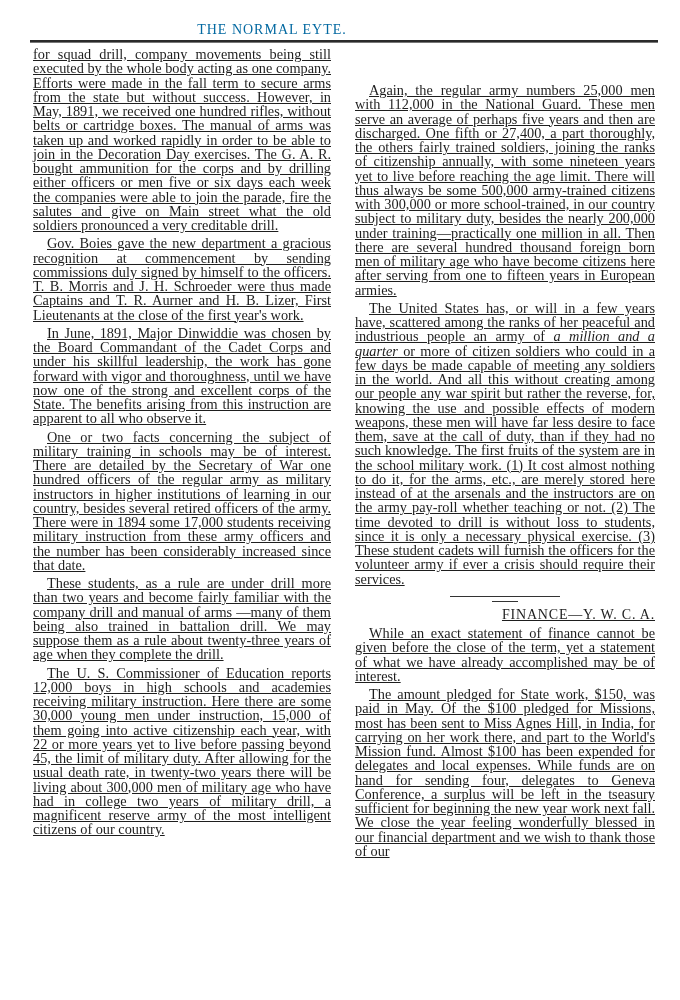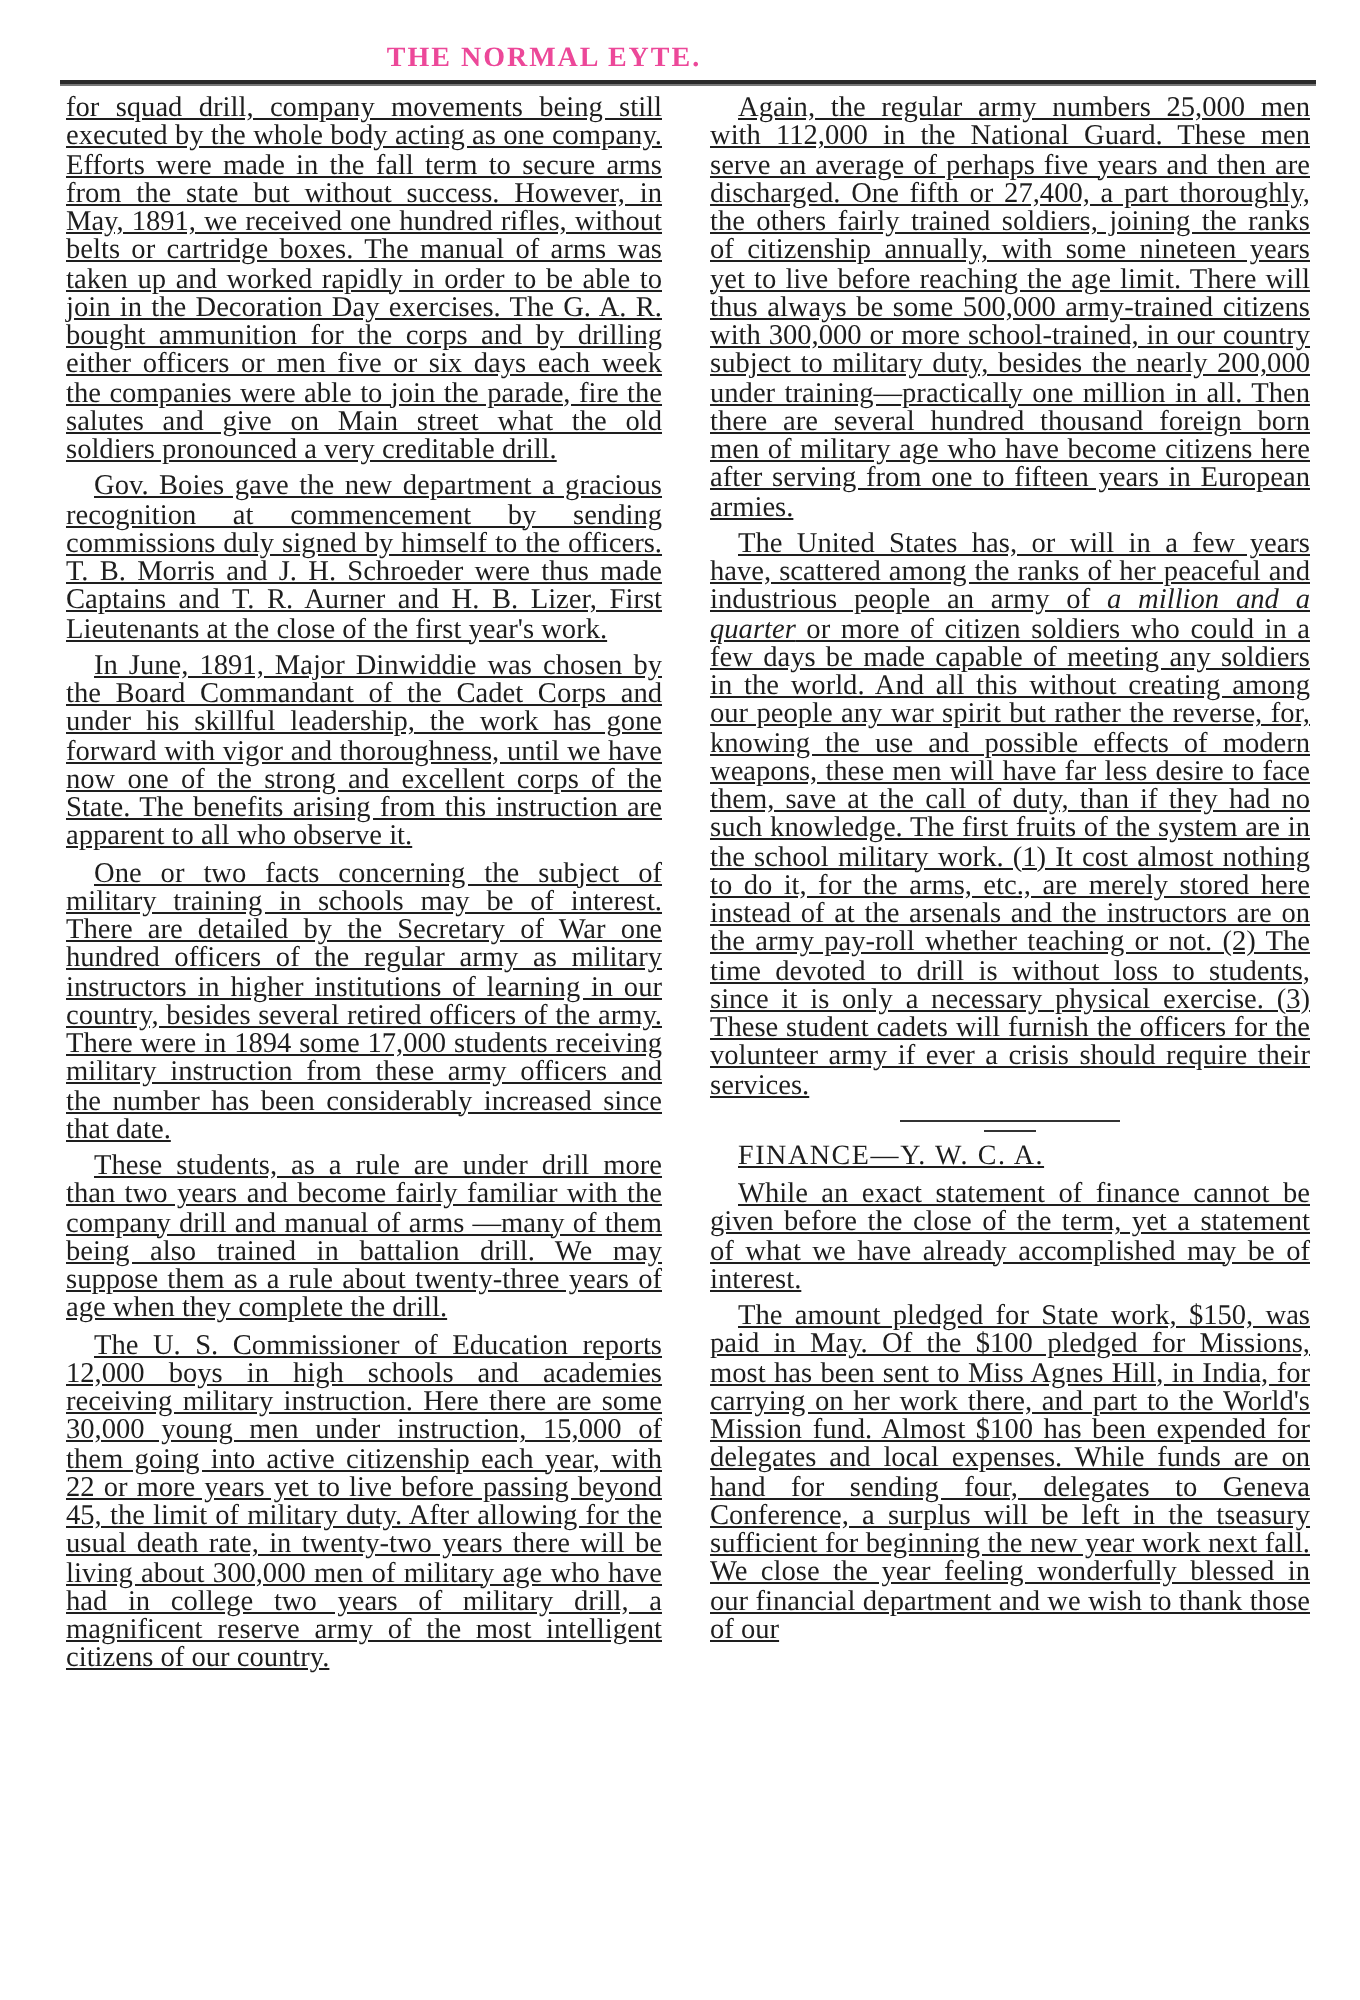--- a/index.html
+++ b/index.html
@@ -3,51 +3,51 @@
   <meta charset="utf-8">
   <style>
     html, body { margin: 0; padding: 0; }
     body {
       width: 680px; height: 1000px; background: #ffffff; color: #1e1e1e;
       font-family: "DejaVu Serif", "Liberation Serif", serif;
       position: relative; overflow: hidden;
     }
     .masthead {
       position: absolute; top: 22px; left: 0; width: 544px; text-align: center;
-      font-family: "Liberation Serif", serif; font-weight: bold; font-size: 14px;
-      letter-spacing: 1px; color: #ec4899;
+      font-family: "Liberation Serif", serif; font-weight: normal; font-size: 14px;
+      letter-spacing: 1px; color: #0369a1;
     }
     .rule-top {
       position: absolute; top: 40px; left: 30px; width: 628px; height: 0;
       border-top: 2px solid #2a2a2a; border-bottom: 1px solid #777;
     }
     .col {
       position: absolute; top: 47px; width: 298px;
       font-family: "Liberation Serif", serif; font-size: 14.3px; line-height: 14.25px;
       text-align: justify; color: #1e1e1e; text-decoration: underline;
     }
     .col.left { left: 33px; }
-    .col.right { left: 355px; width: 300px; }
+    .col.right { left: 355px; width: 300px; margin-top: 36px; }
     .col p { margin: 0 0 4px 0; text-indent: 14px; }
     .col p.first-cont { text-indent: 0; }
     .col em { font-style: italic; }
     .short-rule {
       width: 110px; height: 0; border-top: 1px solid #333; margin: 10px auto 4px auto;
     }
     .tiny-rule {
       width: 26px; height: 0; border-top: 1px solid #333; margin: 2px auto 6px auto;
     }
     .section-title {
       text-align: center; font-family: "DejaVu Sans", sans-serif; font-weight: normal;
       font-size: 27px; line-height: 36px; letter-spacing: 3px; color: #111;
       margin: 2px 0 0 0; text-indent: 0;
     }
     .section-title .small { font-size: 16px; letter-spacing: 1px; }
     .subhead {
-      text-align: left; font-family: "Liberation Serif", serif; font-size: 14px;
+      text-align: right; font-family: "Liberation Serif", serif; font-size: 14px;
       letter-spacing: 0.8px; margin: 0 0 6px 0; text-indent: 0;
     }
   </style>
 </head>
 <body>
 
 <div class="masthead">THE NORMAL EYTE.</div>
 <div class="rule-top"></div>
 
 <div class="col left">

